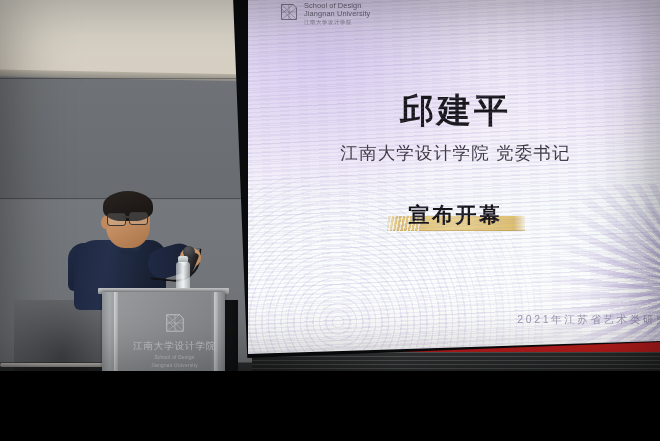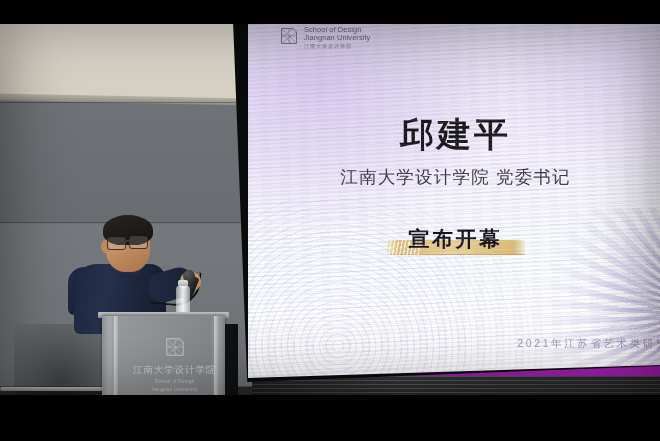--- a/index.html
+++ b/index.html
@@ -1,19 +1,19 @@
 <!DOCTYPE html>
 <html><head>
 <meta charset="utf-8">
 <style>
   html,body{margin:0;padding:0;background:#000;}
   body{width:660px;height:441px;overflow:hidden;
        font-family:"Liberation Sans","DejaVu Sans",sans-serif;}
 
-  #scene{position:relative;width:660px;height:371px;overflow:hidden;background:#a21caf;margin-top:24px;}
+  #scene{position:relative;width:660px;height:371px;overflow:hidden;background:#b91c1c;}
 
   
   .wall-left{position:absolute;left:0;top:0;width:252px;height:441px;
     background:linear-gradient(180deg,#cfc8bc 0%,#cfc8bc 17%,#6f7276 17.3%,#696c70 45%,#75787c 45.4%,#6e7175 82%,#2a2c2d 82.4%,#191a1b 100%);}
   .wall-seam{position:absolute;left:0;width:252px;height:1px;background:rgba(0,0,0,.28);}
   .seam-a{top:78px;} .seam-b{top:198px;}
   .cream-strip{position:absolute;left:0;top:0;width:252px;height:76px;
     background:linear-gradient(180deg,#e7e2d7,#d6cfc2);}
   .cream-edge{position:absolute;left:0;top:72px;width:252px;height:7px;
     background:linear-gradient(180deg,#b9b2a4,#8d8b86);transform:skewY(1.1deg);}

